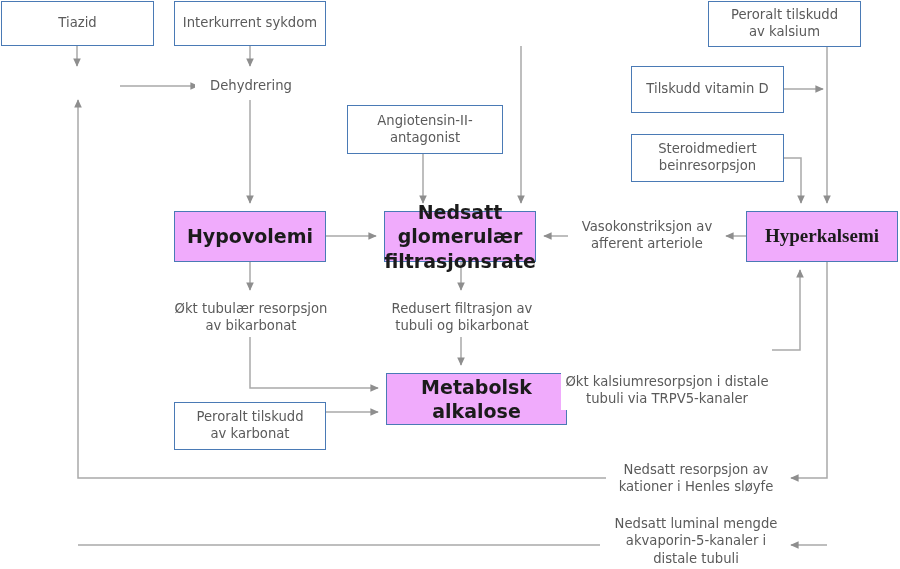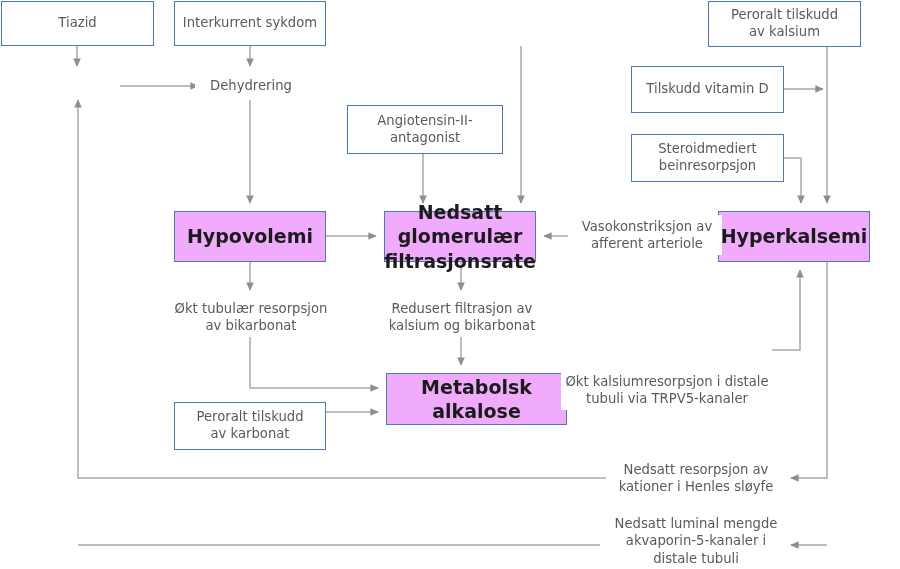--- a/index.html
+++ b/index.html
@@ -103,21 +103,21 @@
 
   <div class="node box shaded" style="left:174px;top:211px;width:152px;height:51px;">
     <span class="lbl">Hypovolemi</span>
   </div>
 
   <div class="node box shaded" style="left:384px;top:211px;width:152px;height:51px;">
     <span class="lbl">Nedsatt glomerulær
 filtrasjonsrate</span>
   </div>
 
-  <div class="node box shaded" style="left:718px;top:211px;width:152px;height:51px;">
+  <div class="node box shaded" style="left:746px;top:211px;width:152px;height:51px;font-family:Liberation Serif, serif;">
     <span class="lbl">Hyperkalsemi</span>
   </div>
 
   <div class="node box shaded" style="left:386px;top:373px;width:181px;height:52px;">
     <span class="lbl">Metabolsk alkalose</span>
   </div>
 
   <div class="node box" style="left:174px;top:402px;width:152px;height:48px;">
     <span class="lbl">Peroralt tilskudd
 av karbonat</span>
@@ -128,21 +128,21 @@
     <span class="lbl">Dehydrering</span>
   </div>
 
   <div class="node freetext" style="left:168px;top:297px;width:166px;height:40px;">
     <span class="lbl">Økt tubulær resorpsjon
 av bikarbonat</span>
   </div>
 
   <div class="node freetext" style="left:378px;top:297px;width:168px;height:40px;">
     <span class="lbl">Redusert filtrasjon av
-kalsium og bikarbonat</span>
+tubuli og bikarbonat</span>
   </div>
 
   <div class="node freetext" style="left:572px;top:215px;width:150px;height:40px;">
     <span class="lbl">Vasokonstriksjon av
 afferent arteriole</span>
   </div>
 
   <div class="node freetext" style="left:561px;top:330px;width:212px;height:40px;margin-top:40px;">
     <span class="lbl">Økt kalsiumresorpsjon i distale
 tubuli via TRPV5-kanaler</span>

